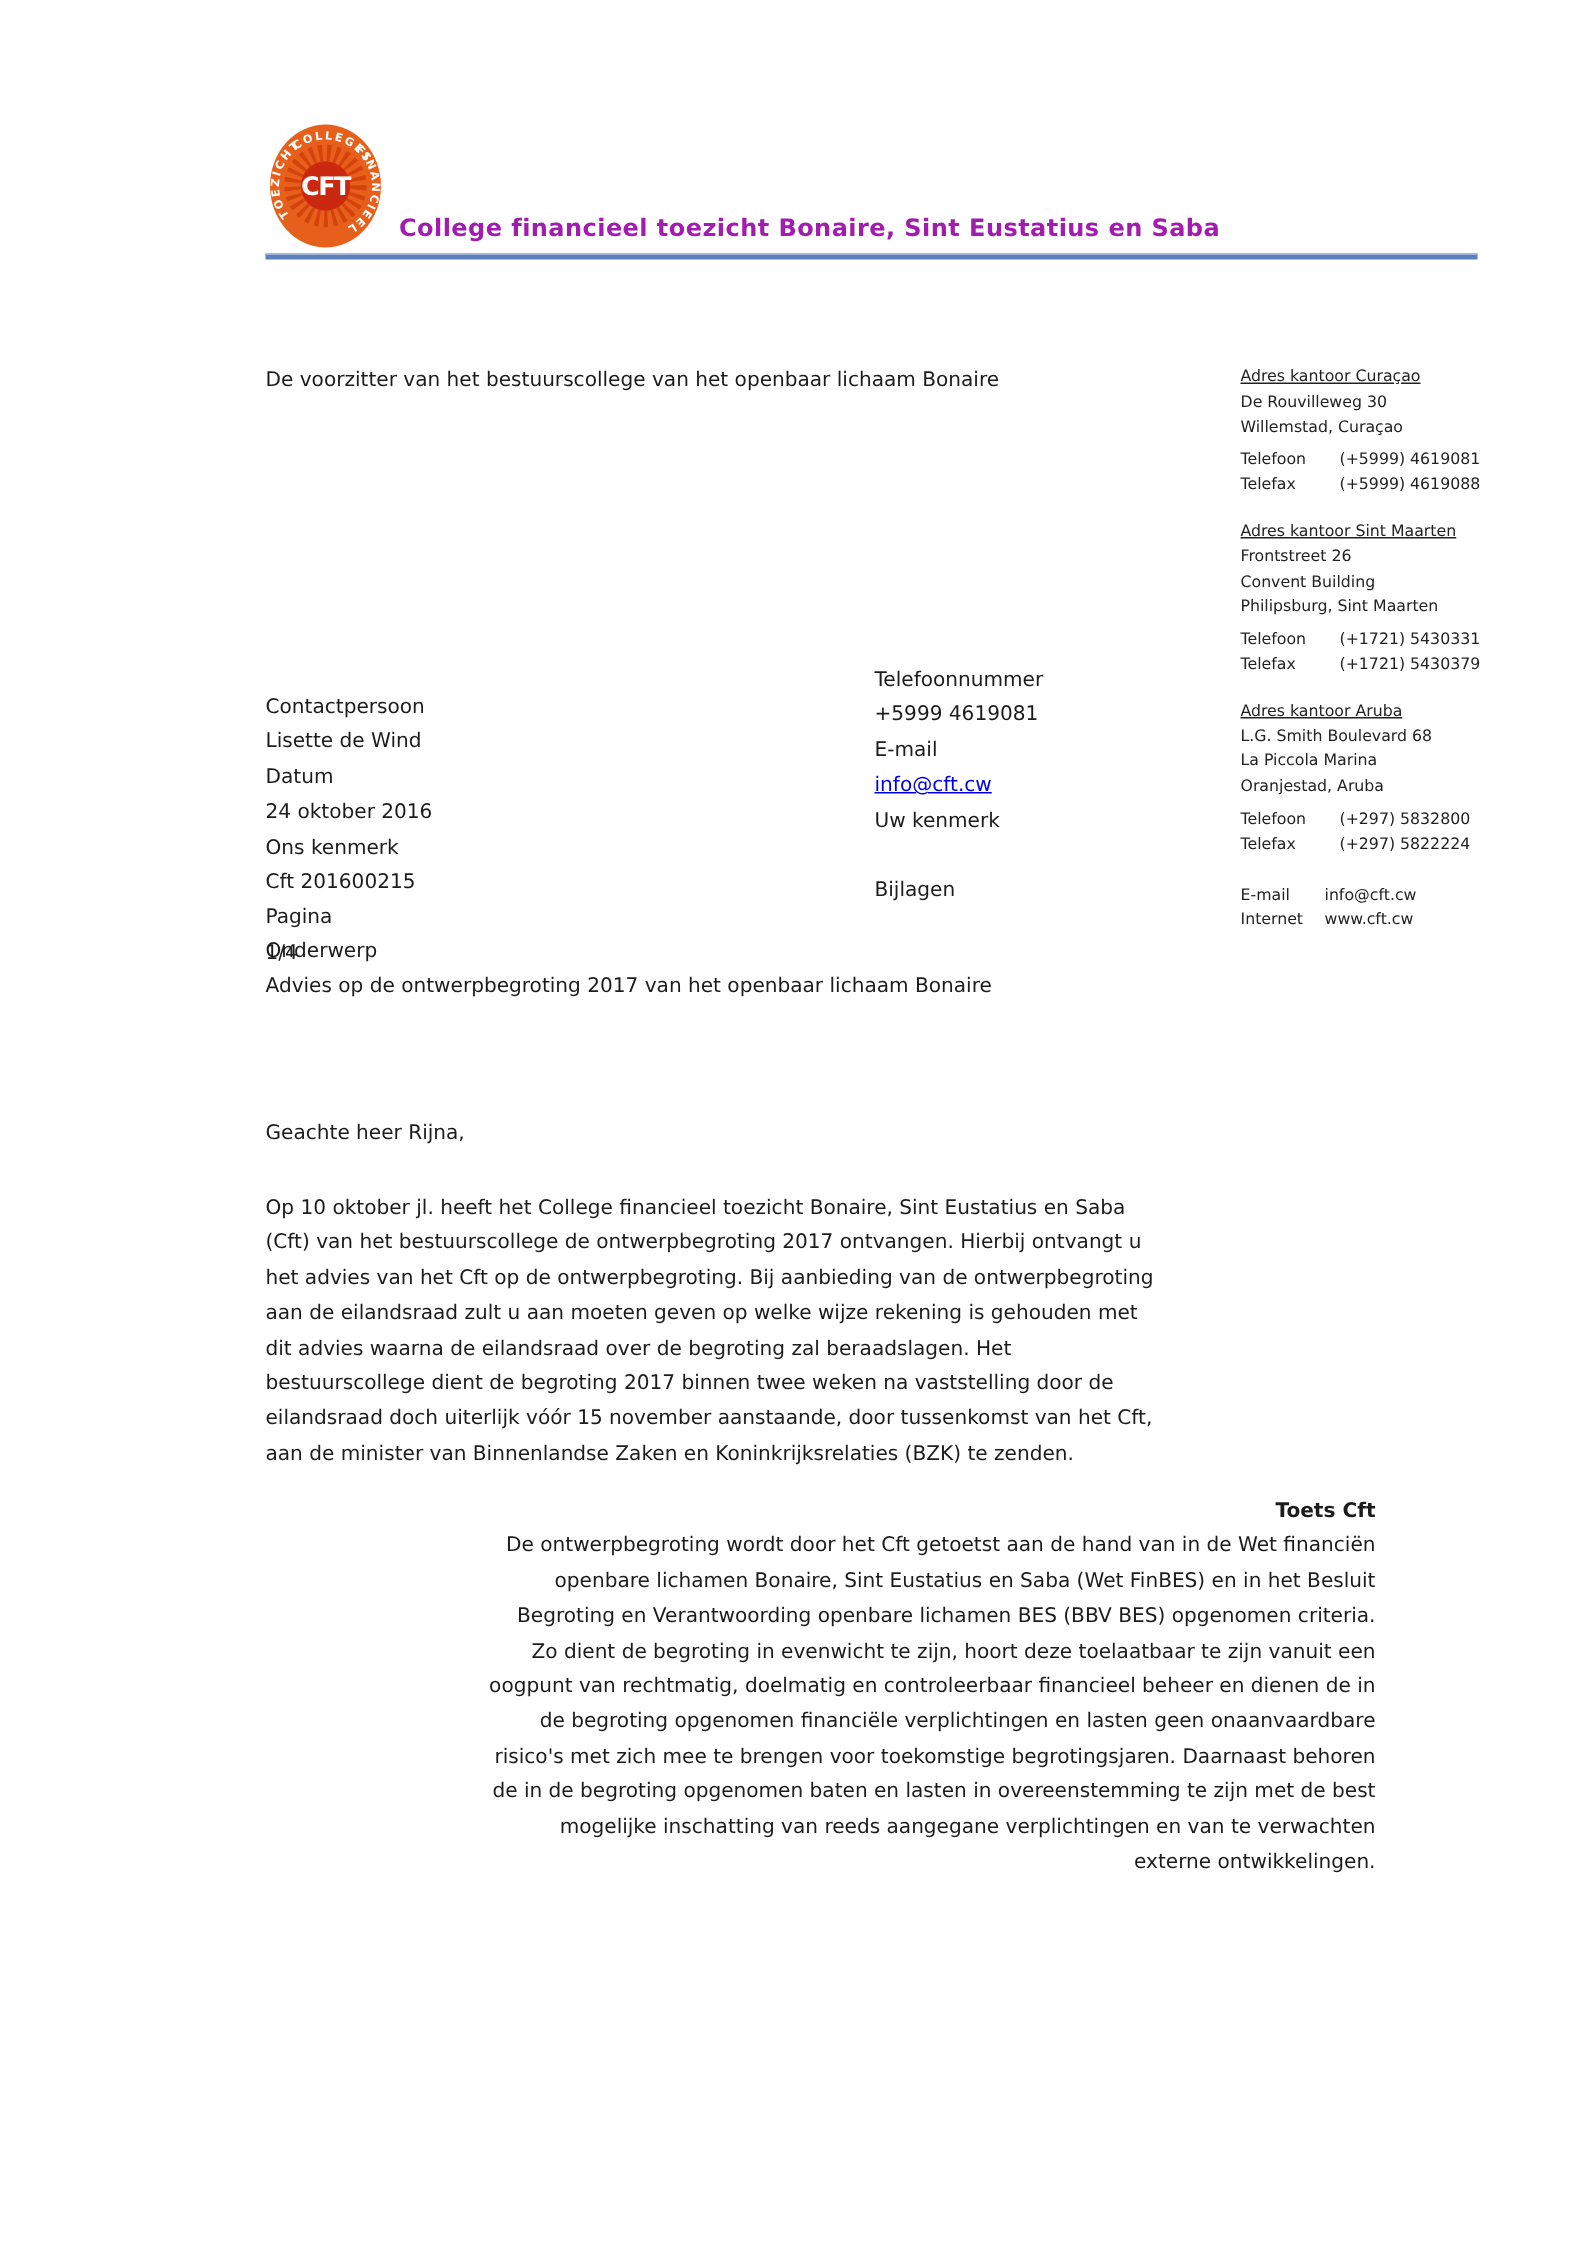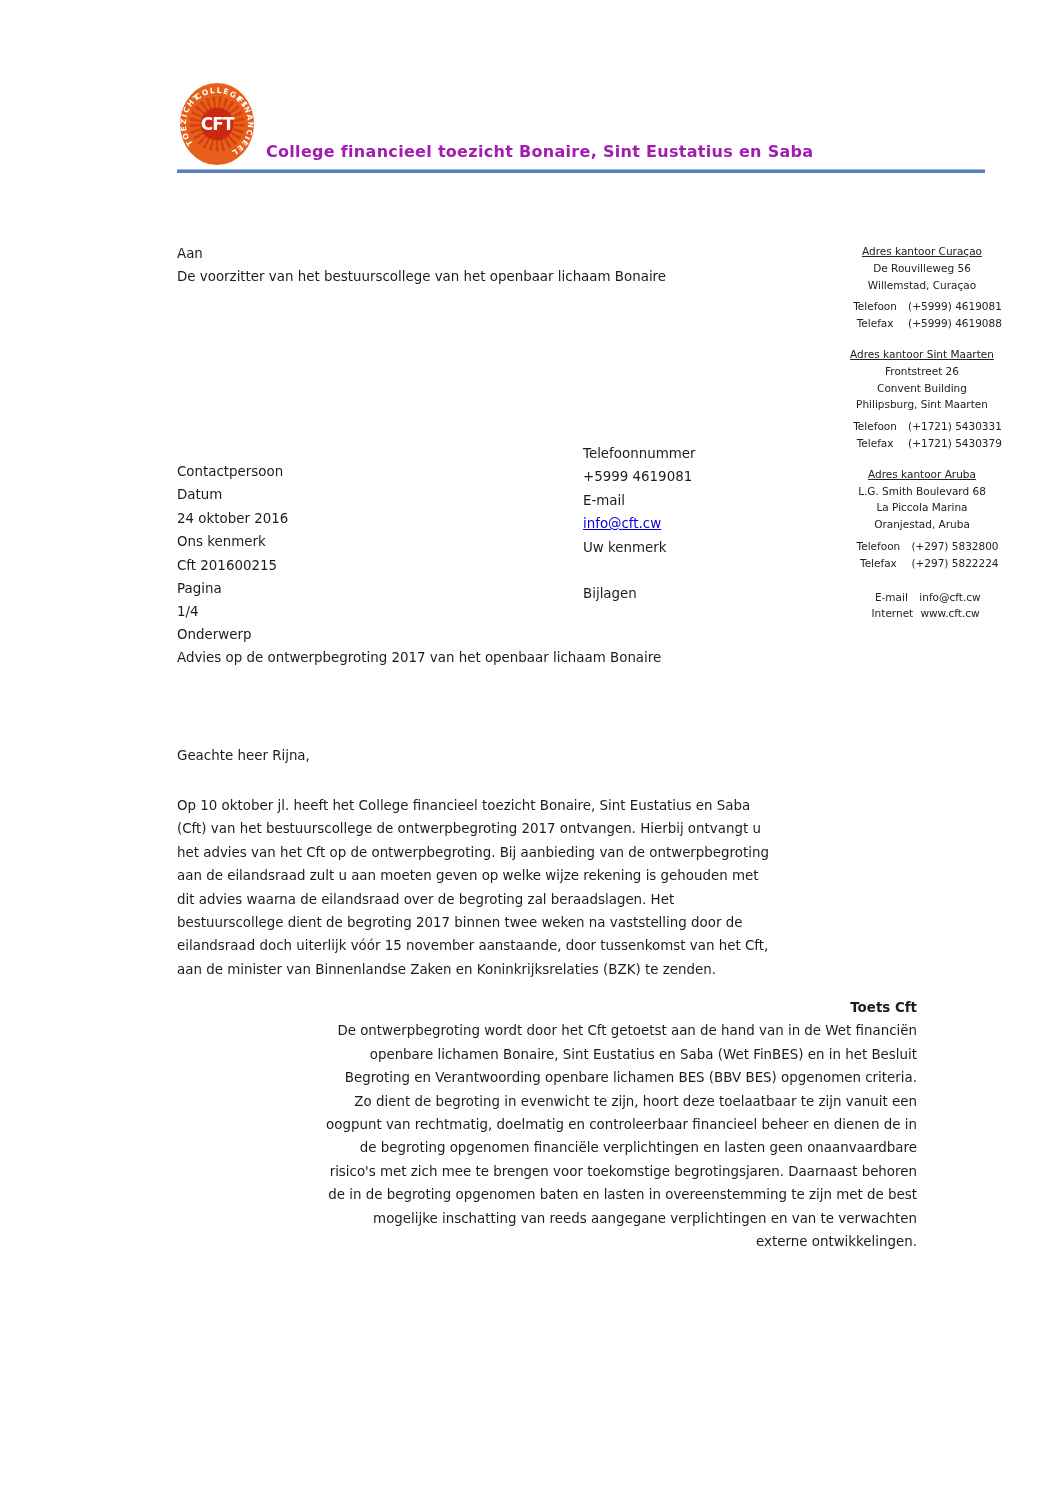--- a/index.html
+++ b/index.html
@@ -14,21 +14,21 @@
     font-size:16px; font-weight:bold; letter-spacing:0.3px; color:#a21caf;
     white-space:nowrap;
   }
   .header-rule {
     position:absolute; left:177px; top:169px; width:808px; height:3px;
     background:#5b81bd; border-top:1px solid #9db4d8;
   }
   
   .sidebar {
     position:absolute; left:827px; top:243px; width:190px;
-    font-size:10.5px; line-height:16.8px; color:#222;text-align:center;
+    font-size:10.5px; line-height:16.8px; color:#222;
   }
   .office { margin-bottom:14px; }
   .office-heading { text-decoration:underline; }
   .office-address { white-space:pre; }
   .phones { margin-top:5px; }
   .phone-label { display:inline-block; width:66px; }
   .side-contact { margin-top:17px; }
   .side-contact-label { display:inline-block; width:56px; }
   
   .main-block {
@@ -69,21 +69,21 @@
     <text x="40" y="49" text-anchor="middle" font-family="DejaVu Sans, sans-serif" font-size="17" font-weight="bold" fill="#ffffff" letter-spacing="-1">CFT</text>
   </svg>
 
   <div class="doc-title">College financieel toezicht Bonaire, Sint Eustatius en Saba</div>
   <div class="header-rule"></div>
 
   <div class="sidebar">
 
     <div class="office">
       <div class="office-heading">Adres kantoor Curaçao</div>
-      <div class="office-address">De Rouvilleweg 56
+      <div class="office-address">De Rouvilleweg 30
 Willemstad, Curaçao</div>
       <div class="phones">
         <div class="phone-row">
           <span class="phone-label">Telefoon</span><span>(+5999) 4619081</span>
         </div>
         <div class="phone-row">
           <span class="phone-label">Telefax</span><span>(+5999) 4619088</span>
         </div>
       </div>
     </div>
@@ -122,26 +122,26 @@
       <div>
         <span class="side-contact-label">E-mail</span><span>info@cft.cw</span>
       </div>
       <div>
         <span class="side-contact-label">Internet</span><span>www.cft.cw</span>
       </div>
     </div>
   </div>
 
   <div class="main-block recipient">
-    <div>Aan</div>
     <div>De voorzitter van het bestuurscollege van het openbaar lichaam Bonaire</div>
   </div>
 
   <div class="main-block meta-left">
     <div class="meta-row">Contactpersoon</div>
+    <div class="meta-row">Lisette de Wind</div>
     <div class="meta-row">Datum</div>
     <div class="meta-row">24 oktober 2016</div>
     <div class="meta-row">Ons kenmerk</div>
     <div class="meta-row">Cft 201600215</div>
     <div class="meta-row">Pagina</div>
     <div class="meta-row">1/4</div>
   </div>
 
   <div class="main-block meta-right">
     <div class="meta-row">Telefoonnummer</div>

